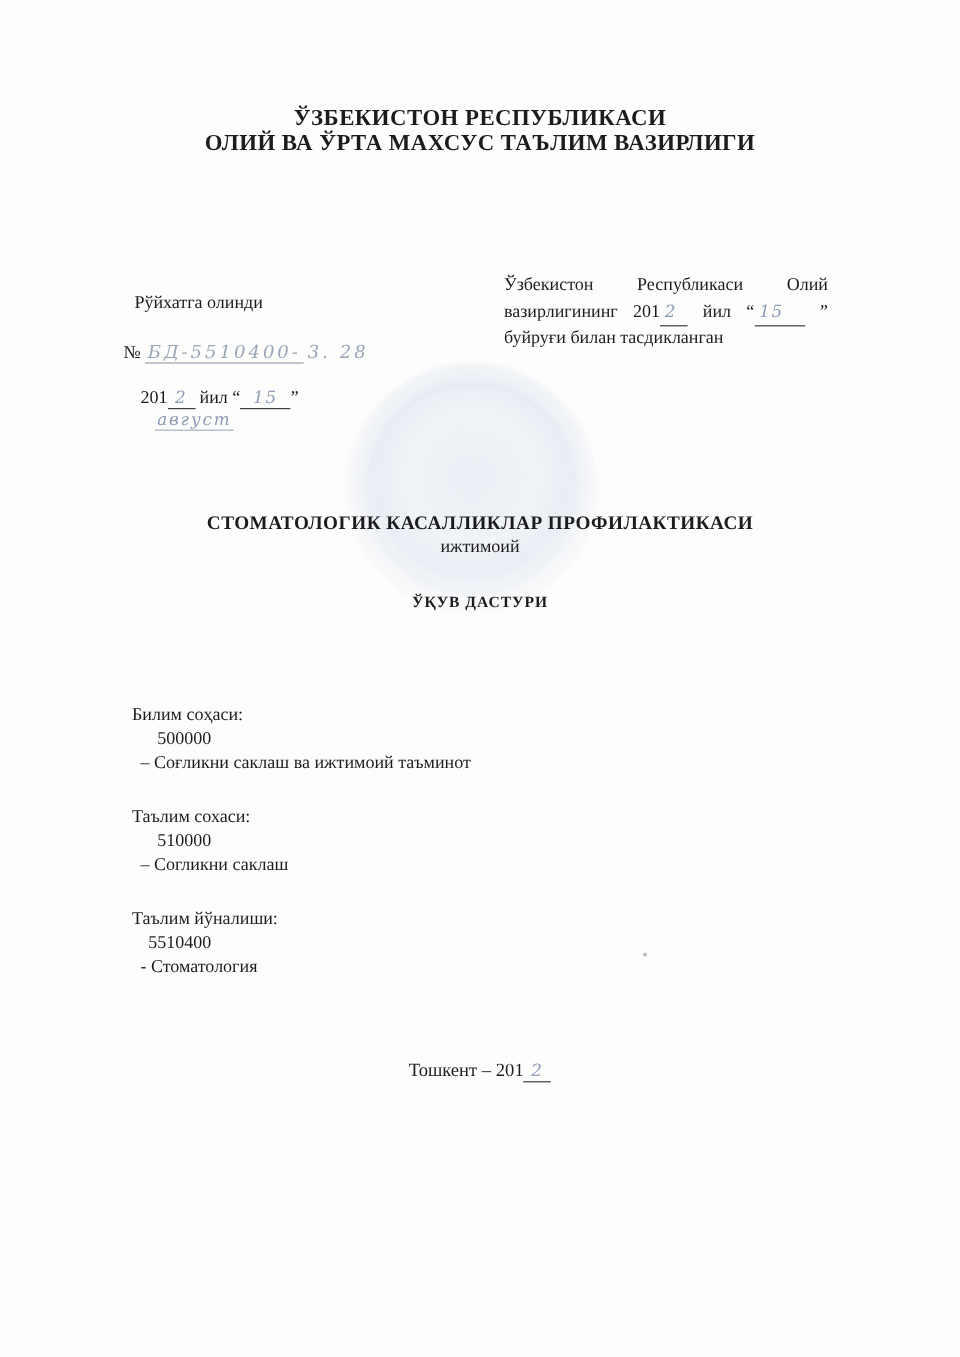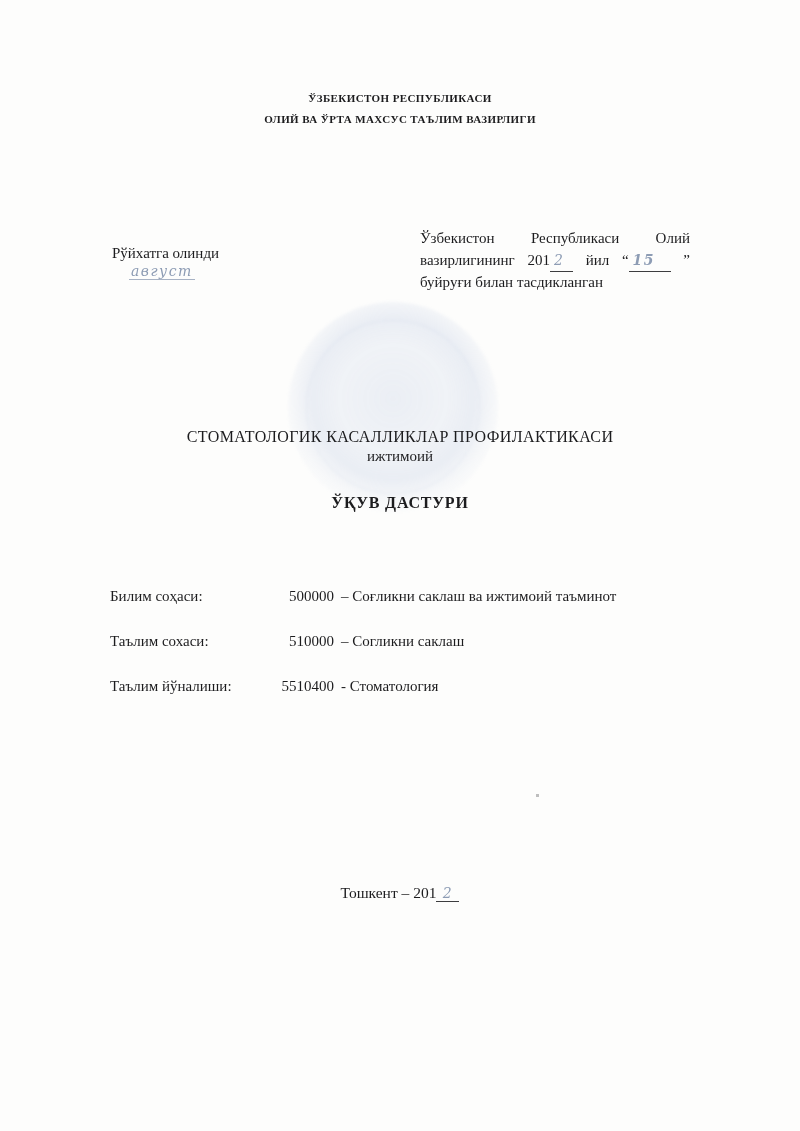--- a/index.html
+++ b/index.html
@@ -12,21 +12,21 @@
     color: #1c1c1e;
     overflow: hidden;
   }
 
   
   .doc-header {
     position: absolute;
     top: 88px; left: 0; right: 0;
     text-align: center;
     font-weight: bold;
-    font-size: 11px;
+    font-size: 19px;
     line-height: 21px;
     letter-spacing: 0.4px;
   }
 
   
   .stamp {
     position: absolute;
     left: 288px; top: 302px;
     width: 210px; height: 210px;
     border-radius: 50%;
@@ -74,39 +74,39 @@
     font-style: italic;
     color: #8d9cb4;
     font-size: 14px;
     letter-spacing: 1.5px;
   }
   .hand-big { font-size: 15px; letter-spacing: 2.5px; color: #9aa6b6; }
   .u-dark { border-bottom: 1.2px solid #3d3d3f; padding: 0 4px; }
   .u-gray { border-bottom: 1.4px solid #98a3b1; padding: 0 2px; }
   .u-hand { border-bottom: 1px solid #a7b2c4; padding: 0 2px; }
   .blank-sm { display: inline-block; min-width: 15px; text-align: center; }
-  .blank-md { display: inline-block; min-width: 34px; text-align: center; font-weight: bold; }
+  .blank-md { display: inline-block; min-width: 34px; text-align: center; }
 
   
   .title-block {
     position: absolute;
     top: 428px; left: 0; right: 0;
     text-align: center;
   }
-  .course-title { font-weight: normal; font-size: 16px; letter-spacing: 0.4px; }
+  .course-title { font-weight: bold; font-size: 16px; letter-spacing: 0.4px; }
   .course-suffix { font-size: 15px; margin-top: 2px; }
-  .doc-type { font-weight: bold; font-size: 16px; margin-top: 29px; letter-spacing: 0.8px; }
+  .doc-type { font-weight: bold; font-size: 13px; margin-top: 29px; letter-spacing: 0.8px; }
 
   
   .fields {
     position: absolute;
     left: 110px; top: 586px;
     font-size: 15px;
   }
-  .f-row { display: flex; margin-bottom: 25px; line-height: 20px; }
+  .f-row { display: flex; margin-bottom: 25px; line-height: 20px; flex-direction: column; }
   .f-label { width: 158px; }
   .f-code { width: 66px; text-align: right; }
   .f-desc { margin-left: 7px; }
 
   
   .doc-footer {
     position: absolute;
     top: 884px; left: 0; right: 0;
     text-align: center;
     font-size: 15.5px;
@@ -124,20 +124,30 @@
 
   <header class="doc-header">
     <div>ЎЗБЕКИСТОН РЕСПУБЛИКАСИ</div>
     <div>ОЛИЙ ВА ЎРТА МАХСУС ТАЪЛИМ ВАЗИРЛИГИ</div>
   </header>
 
   <div class="stamp"></div>
 
   <section class="reg-left">
     <div class="reg-title">Рўйхатга олинди</div>
+    <div class="no-line">
+      <span>№</span>
+      <span class="hand hand-big u-gray">БД-5510400-</span>
+      <span class="hand hand-big">3. 28</span>
+    </div>
+    <div class="year-line">
+      <span>201</span><span class="hand u-dark blank-sm">2</span>
+      <span>йил</span>
+      <span>“</span><span class="hand u-dark blank-md">15</span><span>”</span>
+    </div>
     <div class="month-line">
       <span class="hand u-hand">август</span>
     </div>
   </section>
 
   <section class="reg-right">
     <div class="jline">Ўзбекистон Республикаси Олий</div>
     <div class="jline">
       <span>вазирлигининг 201</span><span class="hand u-dark blank-sm">2</span>
       <span>йил “</span><span class="hand u-dark blank-md">15</span>

